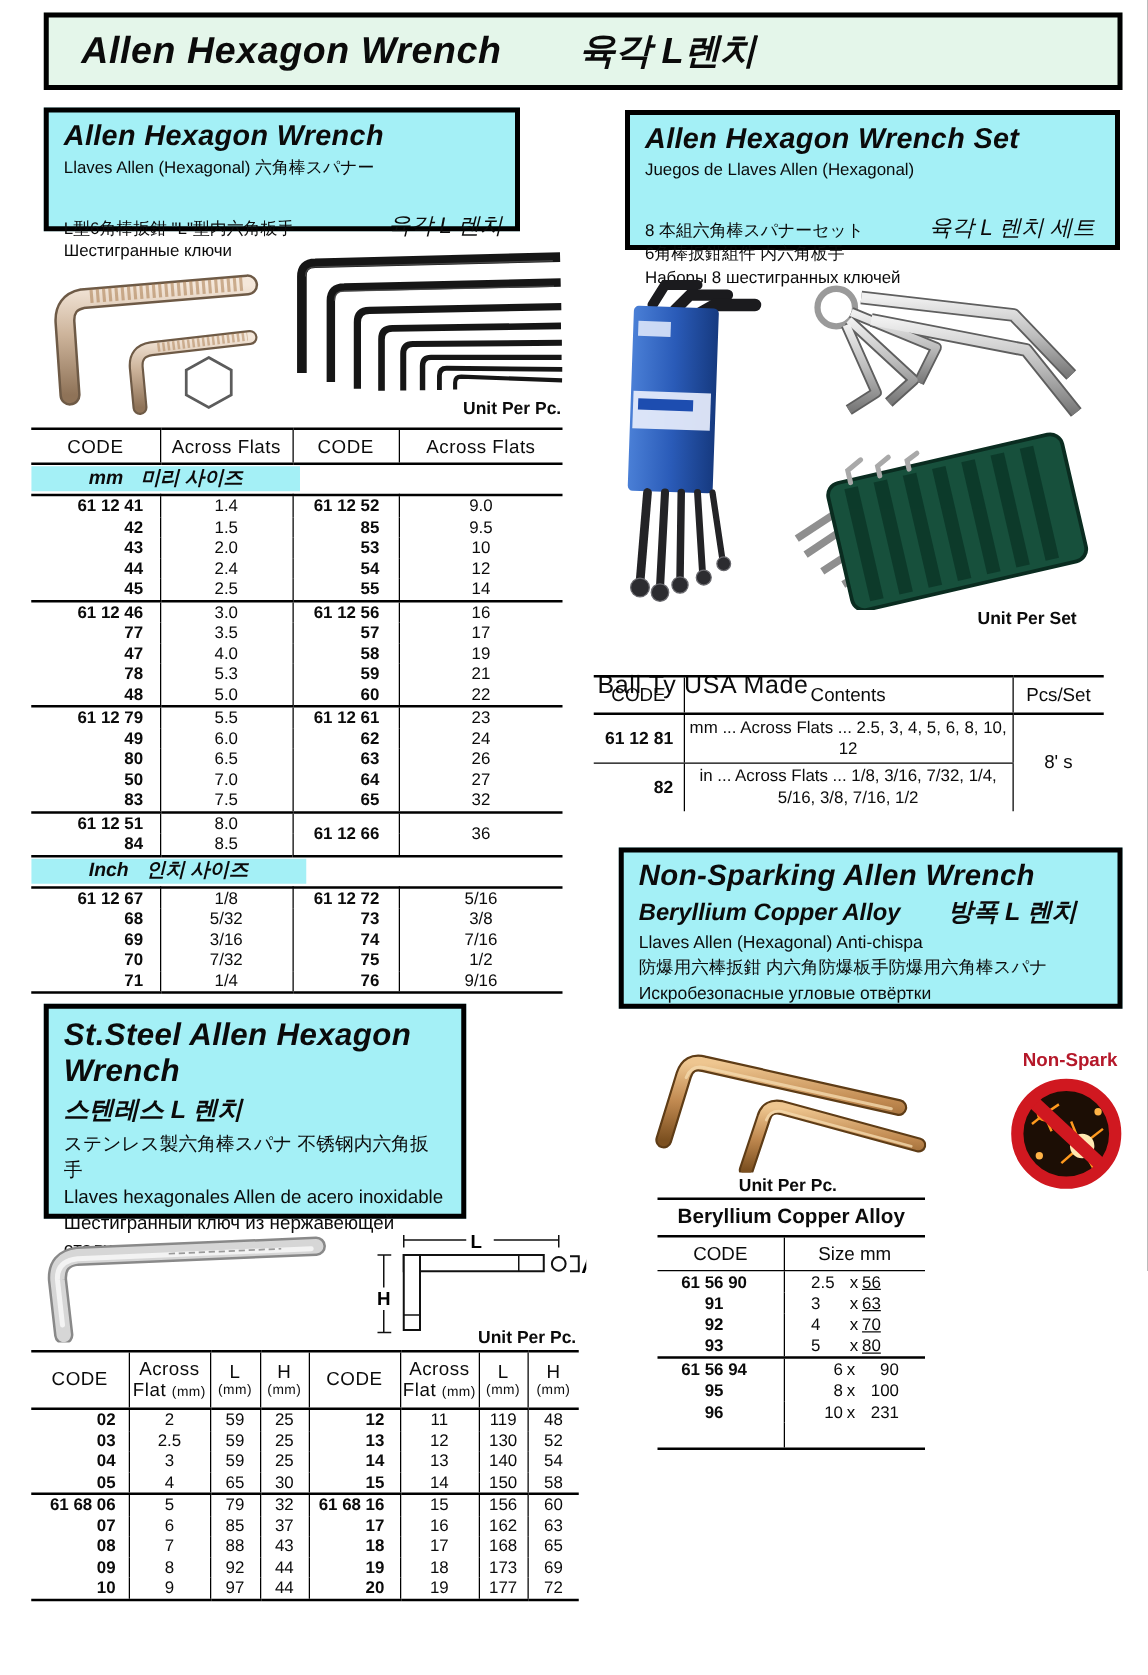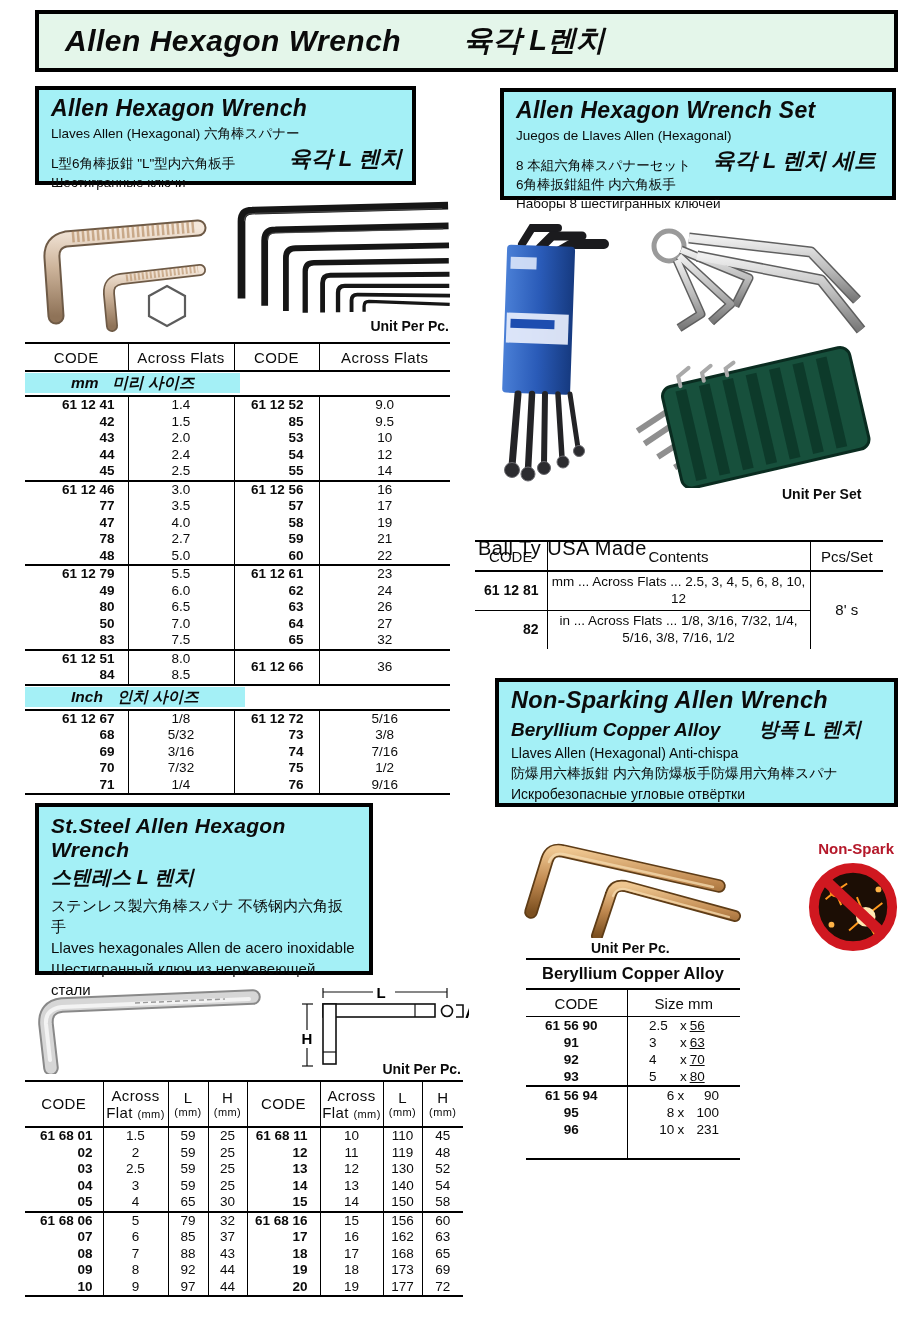--- a/index.html
+++ b/index.html
@@ -11,24 +11,24 @@
   .title-bar{left:35px;top:10px;width:829px;height:54px;border:4px solid #000;
              background:#e4f6ea;display:flex;align-items:center;padding-left:26px;gap:62px;}
   .title-bar .en{font-size:30px;font-weight:700;font-style:italic;letter-spacing:.5px;}
   .title-bar .ko{font-size:29px;font-weight:700;font-style:italic;}
 
   
   .box{border:4px solid #000;background:#a4f0f6;padding:4px 10px 4px 12px;box-sizing:border-box;}
   .box h2{margin:1px 0 3px;font-size:23px;font-style:italic;font-weight:700;letter-spacing:.3px;}
   .box .ln{font-size:13.5px;font-weight:500;line-height:1.38;}
   .row2{display:flex;justify-content:space-between;align-items:flex-end;}
-  .ko-big{font-size:22px;font-weight:700;font-style:italic;white-space:nowrap;}
+  .ko-big{font-size:18px;font-weight:400;font-style:italic;white-space:nowrap;margin-top:24px;}
 
   .box-st{padding:7px 12px;}
-  .box-st h2{font-size:21px;margin:0;}
+  .box-st h2{font-size:25px;margin:0;}
   .box-st .ko-title{font-size:20px;font-weight:700;font-style:italic;margin:2px 0 4px;}
   .box-st .ln{font-size:15px;font-weight:500;line-height:1.4;}
 
   .box-ns h2{font-size:23.5px;margin:1px 0 2px;}
   .box-ns .subrow{display:flex;gap:38px;align-items:baseline;}
   .box-ns .sub{font-size:19px;font-weight:700;font-style:italic;}
   .box-ns .subko{font-size:20px;font-weight:700;font-style:italic;}
   .box-ns .ln{font-size:14px;line-height:1.45;}
 
   .unit{font-size:14px;font-weight:700;}
@@ -208,21 +208,21 @@
           <td class="c3">17</td>
         </tr>
         <tr>
           <td class="c0 code">47</td>
           <td class="c1">4.0</td>
           <td class="c2 code">58</td>
           <td class="c3">19</td>
         </tr>
         <tr>
           <td class="c0 code">78</td>
-          <td class="c1">2.7</td>
+          <td class="c1">5.3</td>
           <td class="c2 code">59</td>
           <td class="c3">21</td>
         </tr>
         <tr class="glast">
           <td class="c0 code">48</td>
           <td class="c1">5.0</td>
           <td class="c2 code">60</td>
           <td class="c3">22</td>
         </tr>
         <tr>
@@ -388,30 +388,20 @@
             <div class="hsm">(mm)</div>
           </th>
         <th>
             <div>H</div>
             <div class="hsm">(mm)</div>
           </th>
       </tr>
     </thead>
     <tbody id="t2-body">
         <tr>
-          <td class="c0 code">61 68 01</td>
-          <td class="c1">1.5</td>
-          <td class="c2">59</td>
-          <td class="c3">25</td>
-          <td class="c4 code">61 68 11</td>
-          <td class="c5">10</td>
-          <td class="c6">110</td>
-          <td class="c7">45</td>
-        </tr>
-        <tr>
           <td class="c0 code">02</td>
           <td class="c1">2</td>
           <td class="c2">59</td>
           <td class="c3">25</td>
           <td class="c4 code">12</td>
           <td class="c5">11</td>
           <td class="c6">119</td>
           <td class="c7">48</td>
         </tr>
         <tr>

